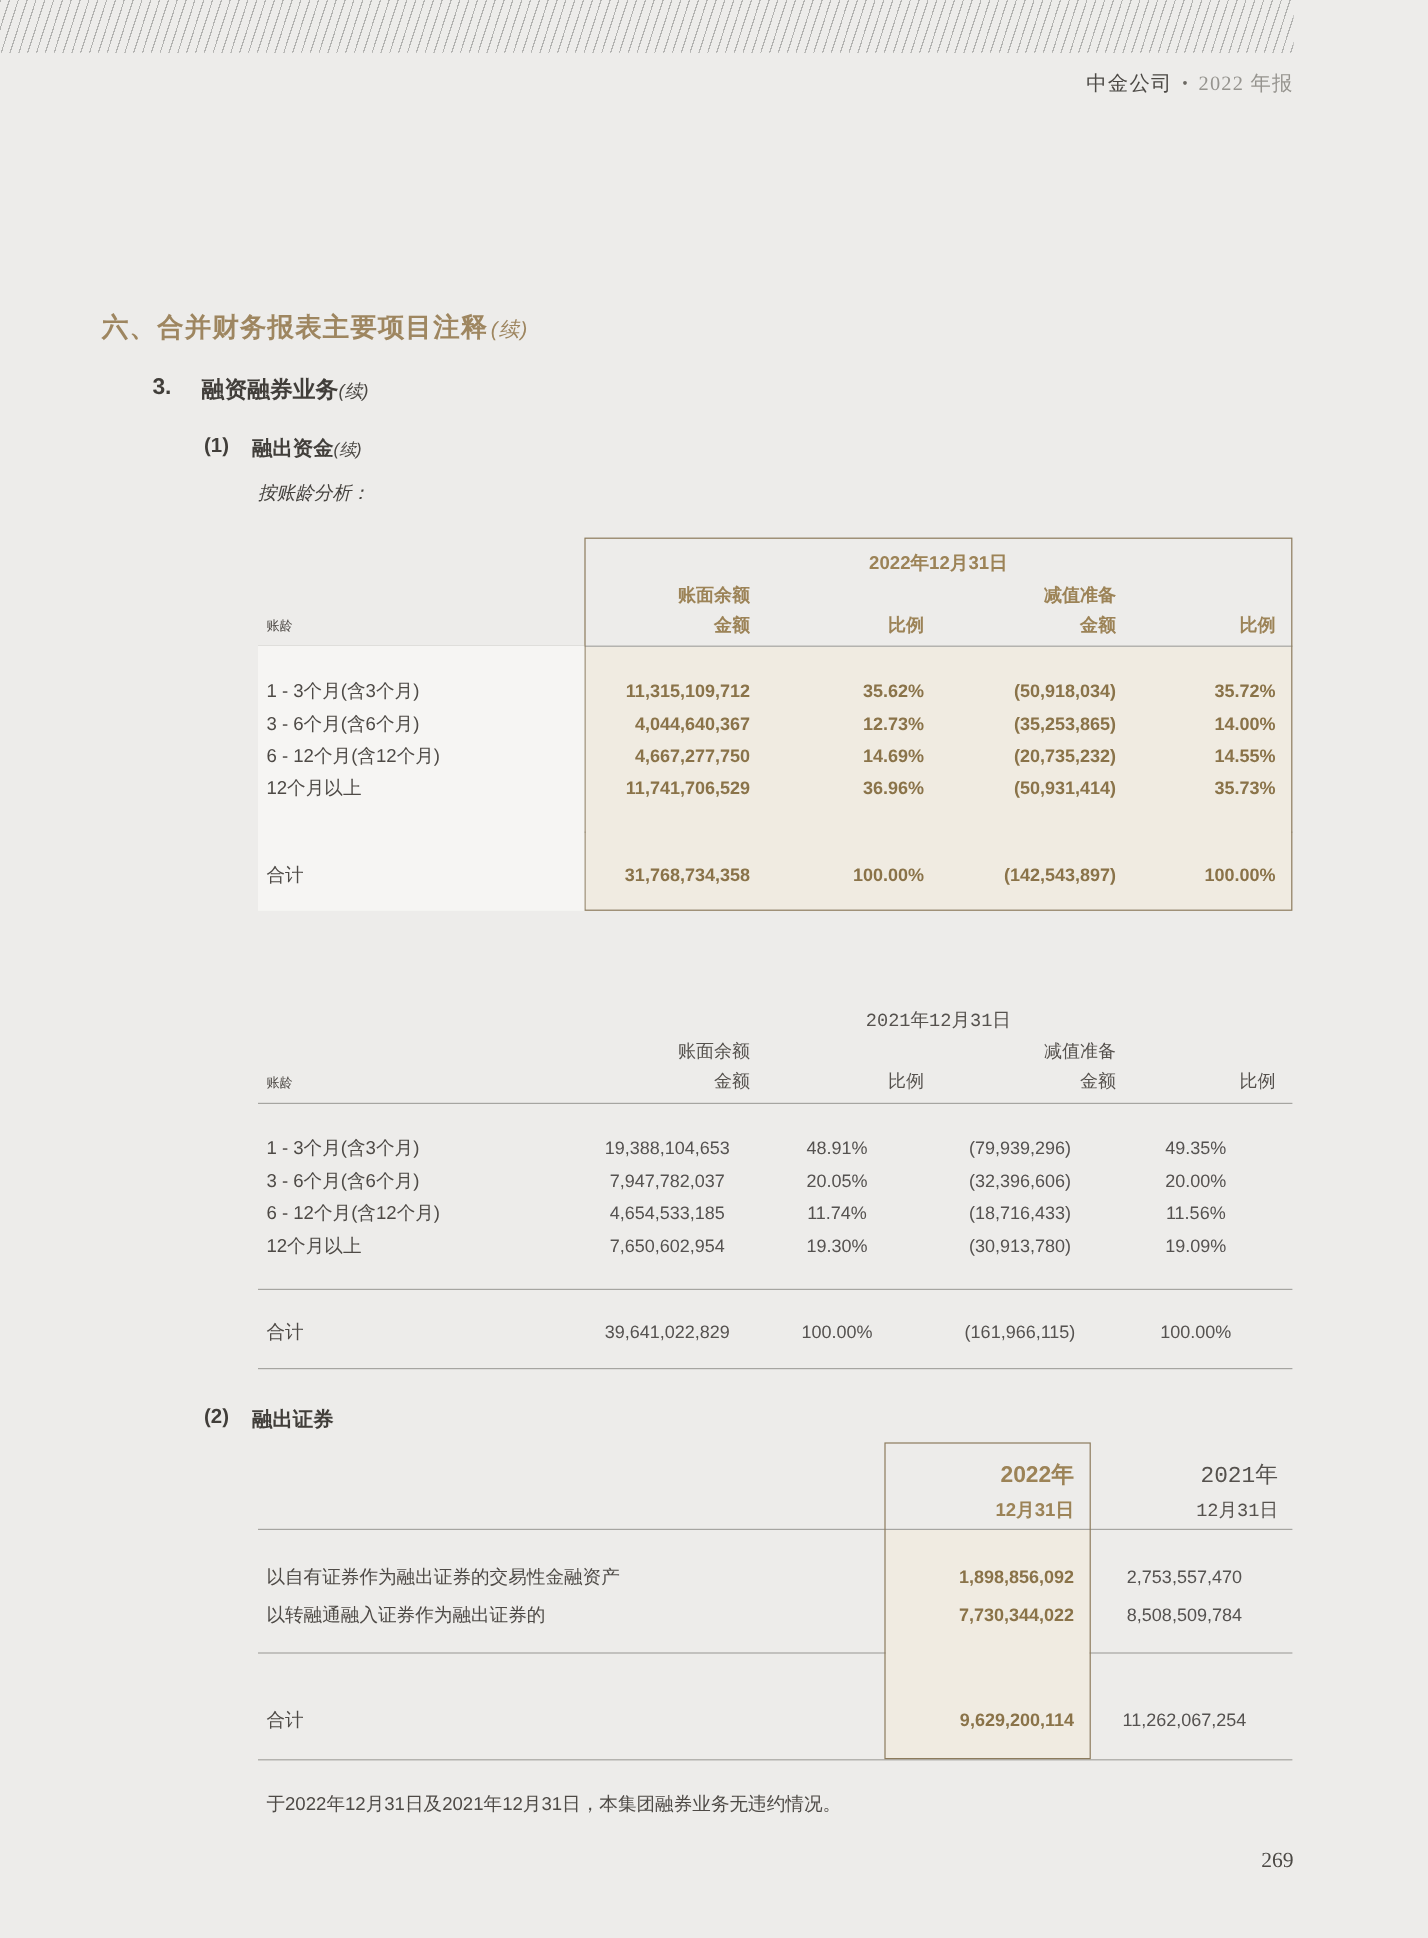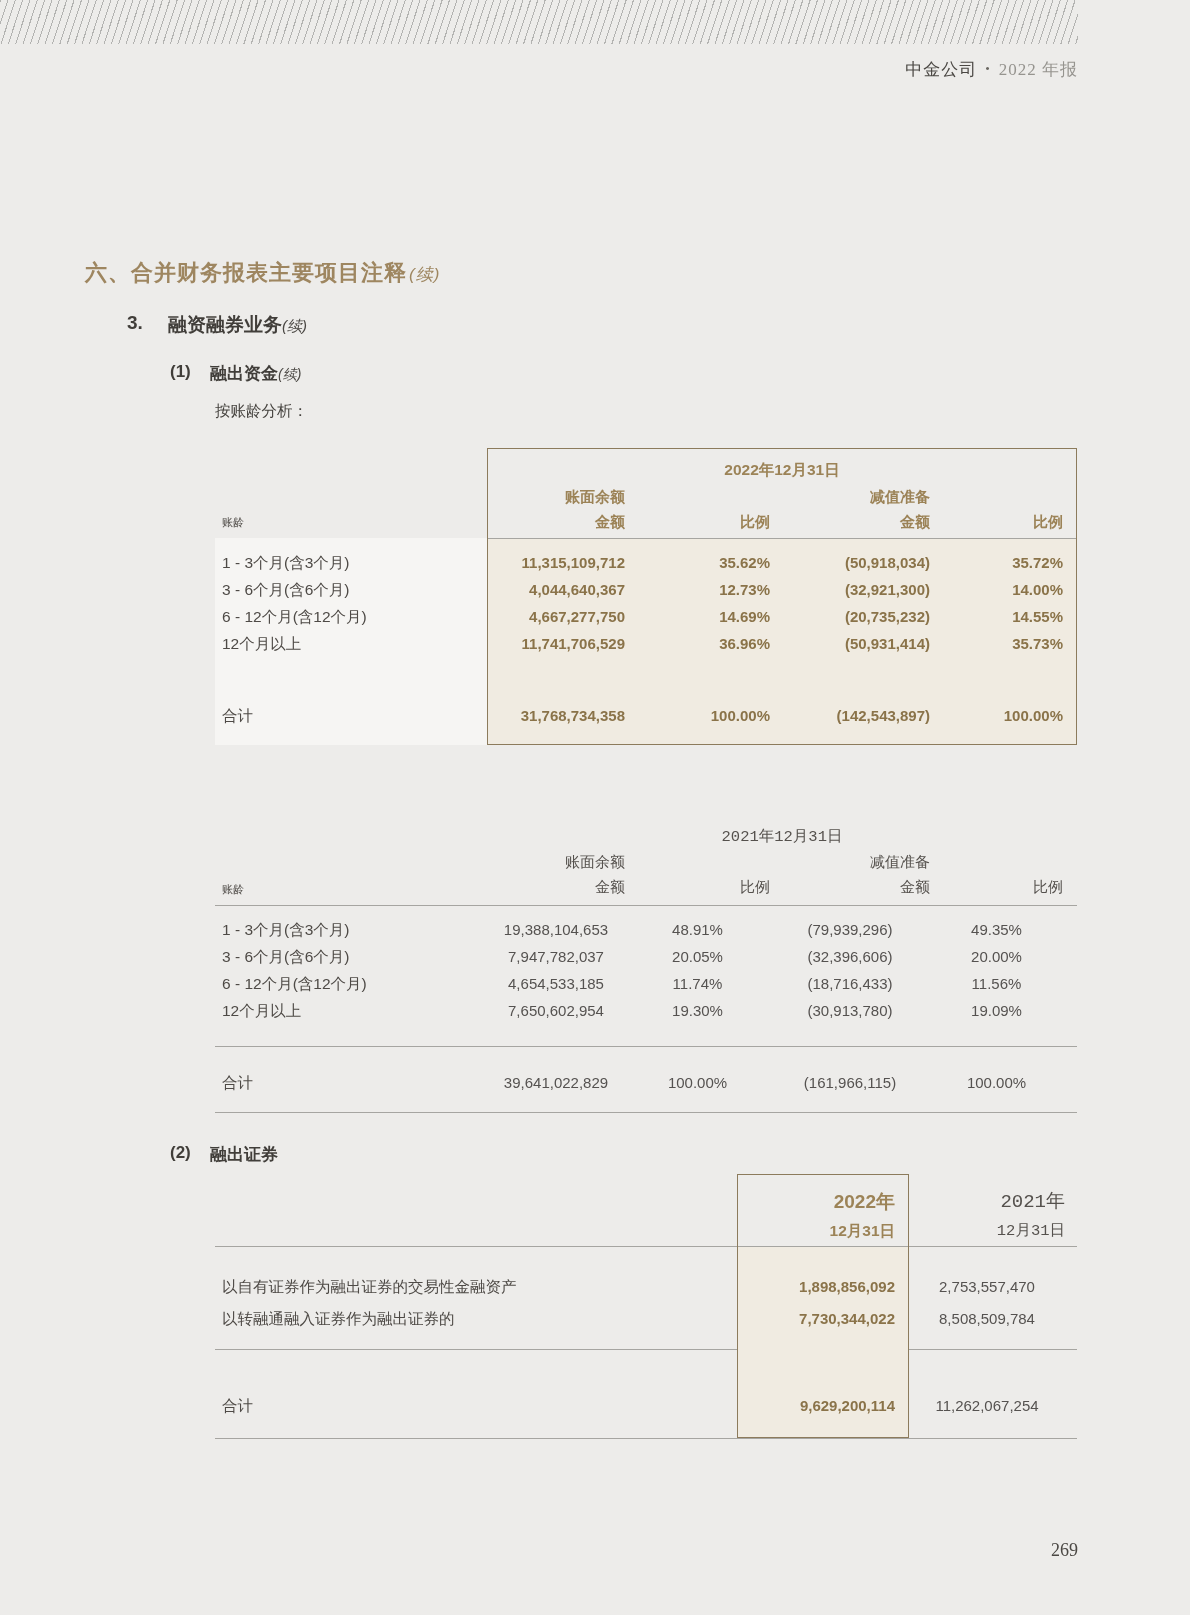--- a/index.html
+++ b/index.html
@@ -30,21 +30,21 @@
   .h1 .cont { font-size:17px; font-weight:normal; font-style:italic; margin-left:2px; }
 
   .h2 { margin-top:24px; display:flex; font-size:19px; font-weight:bold; color:#413E3A; }
   .h2 .num { width:41px; margin-left:42px; }
   .h2 .cont { font-size:15px; font-weight:normal; font-style:italic; color:#4A4743; }
 
   .h3 { margin-top:24px; display:flex; font-size:17px; font-weight:bold; color:#413E3A; }
   .h3 .num { width:40px; margin-left:85px; }
   .h3 .cont { font-size:14px; font-weight:normal; font-style:italic; color:#4A4743; }
 
-  .aging { margin:16px 0 0 130px; font-size:15.5px; font-weight:500; color:#45423E; }
+  .aging { margin:16px 0 0 130px; font-size:15.5px; font-style:italic; font-weight:500; color:#45423E; }
 
   
   .tbl { position:relative; width:862px; margin-left:130px; }
   .g   { display:grid; grid-template-columns:272px 138px 145px 160px 147px; position:relative; z-index:1; }
   .g3  { display:grid; grid-template-columns:522px 172px 168px; position:relative; z-index:1; }
   .r    { text-align:right; }
   .ctr  { text-align:center; }
   .lab  { padding-left:7px; }
   .pr14 { padding-right:14px; }
   .pr12 { padding-right:12px; }
@@ -58,21 +58,21 @@
   }
   .t1-labelbg { position:absolute; z-index:0; left:0; width:272px; top:90px; bottom:0; background:#F6F5F3; }
 
   .hrowA { height:36px; line-height:44px; font-size:15.5px; }
   .hrowB { height:26px; line-height:26px; font-size:15px; }
   .hrowC { height:28px; line-height:24px; font-size:15px; }
   .gold-h { color:#9C8357; font-weight:bold; }
   .gray-h { color:#55514D;font-family:Liberation Mono, monospace; }
   .dark-lab { color:#4E4A46; font-size:11px; }
 
-  .tbody { border-top:1px solid #A6A5A1; padding:10px 0 22px; }
+  .tbody { border-top:1px solid #A6A5A1; padding:24px 0 22px; }
   .tbody .g { line-height:27px; font-size:15px; }
   .ttotal { border-top:1px solid #A6A5A1; padding:22px 0 16px; }
   .ttotal .g { line-height:27px; font-size:15px; }
   .tbl-underline { border-bottom:1px solid #A6A5A1; }
 
   .num22 { color:#8A7349; font-weight:bold; }
   .num21 { color:#555250;text-align:center; }
   .rowlab { color:#4E4A46; font-size:15.5px; }
 
   .tbl2 { margin-top:70px; }
@@ -156,21 +156,21 @@
           <div class="lab rowlab">1 - 3个月(含3个月)</div>
           <div class="r num22">11,315,109,712</div>
           <div class="r num22">35.62%</div>
           <div class="r num22">(50,918,034)</div>
           <div class="r num22 pr14">35.72%</div>
         </div>
         <div class="g">
           <div class="lab rowlab">3 - 6个月(含6个月)</div>
           <div class="r num22">4,044,640,367</div>
           <div class="r num22">12.73%</div>
-          <div class="r num22">(32,921,300)</div>
+          <div class="r num22">(35,253,865)</div>
           <div class="r num22 pr14">14.00%</div>
         </div>
         <div class="g">
           <div class="lab rowlab">6 - 12个月(含12个月)</div>
           <div class="r num22">4,667,277,750</div>
           <div class="r num22">14.69%</div>
           <div class="r num22">(20,735,232)</div>
           <div class="r num22 pr14">14.55%</div>
         </div>
         <div class="g">
@@ -293,17 +293,18 @@
 
       <div class="ttotal3">
         <div class="g3">
           <div class="lab rowlab">合计</div>
           <div class="r num22 pr14">9,629,200,114</div>
           <div class="r num21 pr12">11,262,067,254</div>
         </div>
       </div>
     </div>
 
+    <div class="footnote">于2022年12月31日及2021年12月31日，本集团融券业务无违约情况。</div>
 
   </div>
 
   <div class="pageno">269</div>
 </div>
 
 </body></html>

